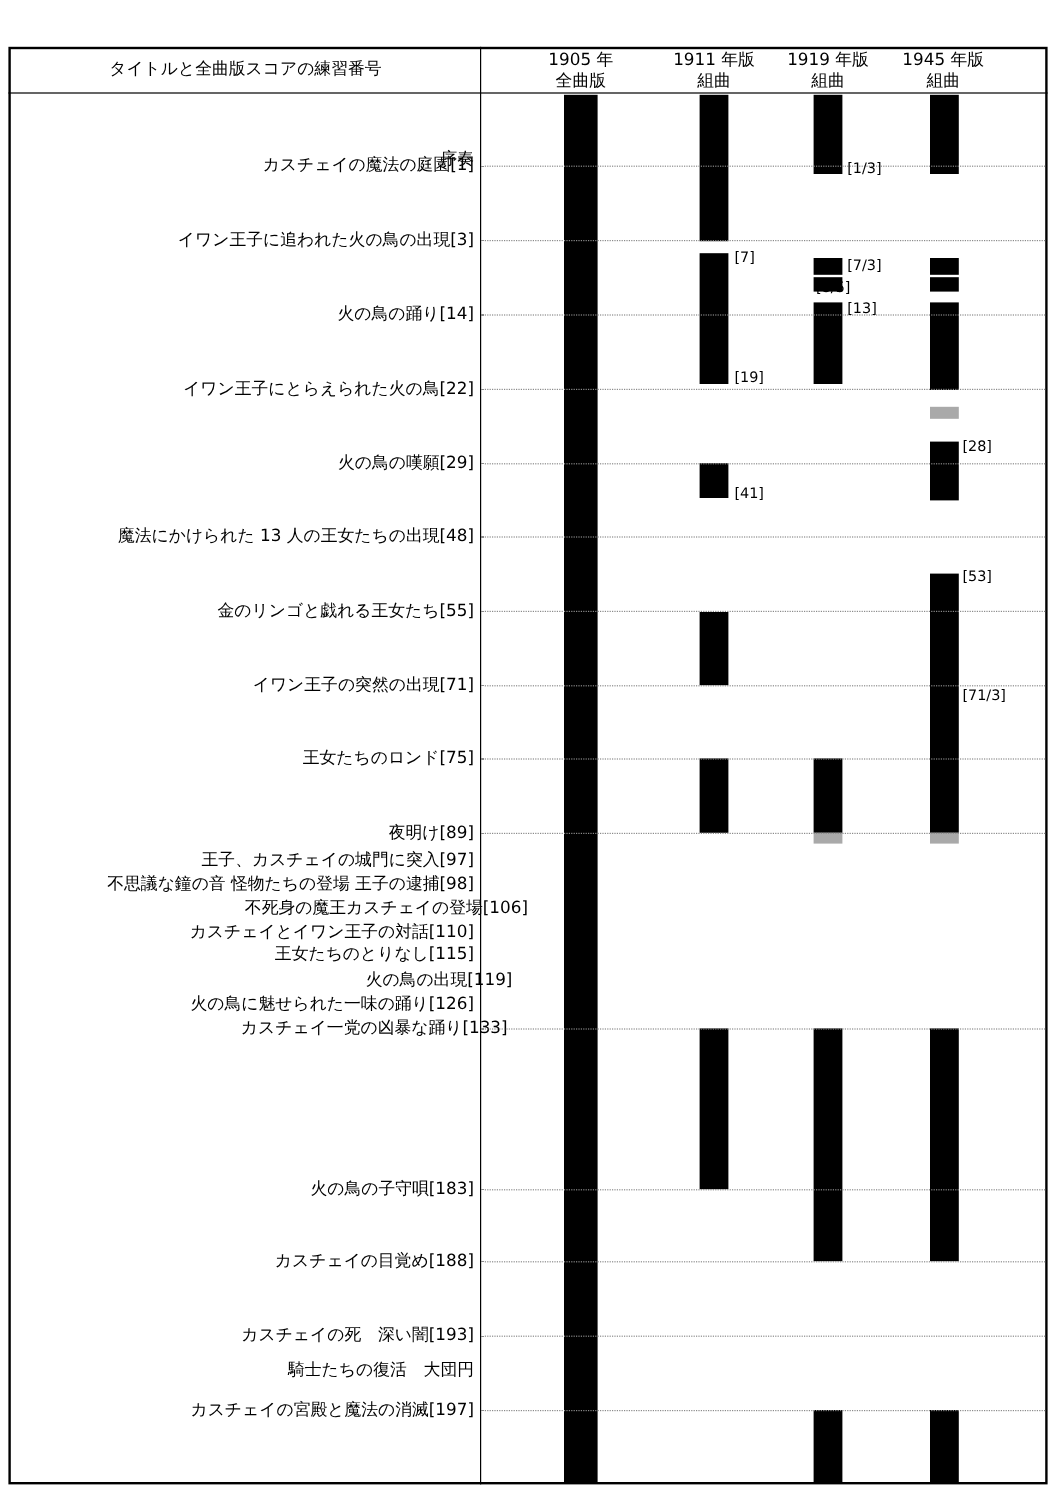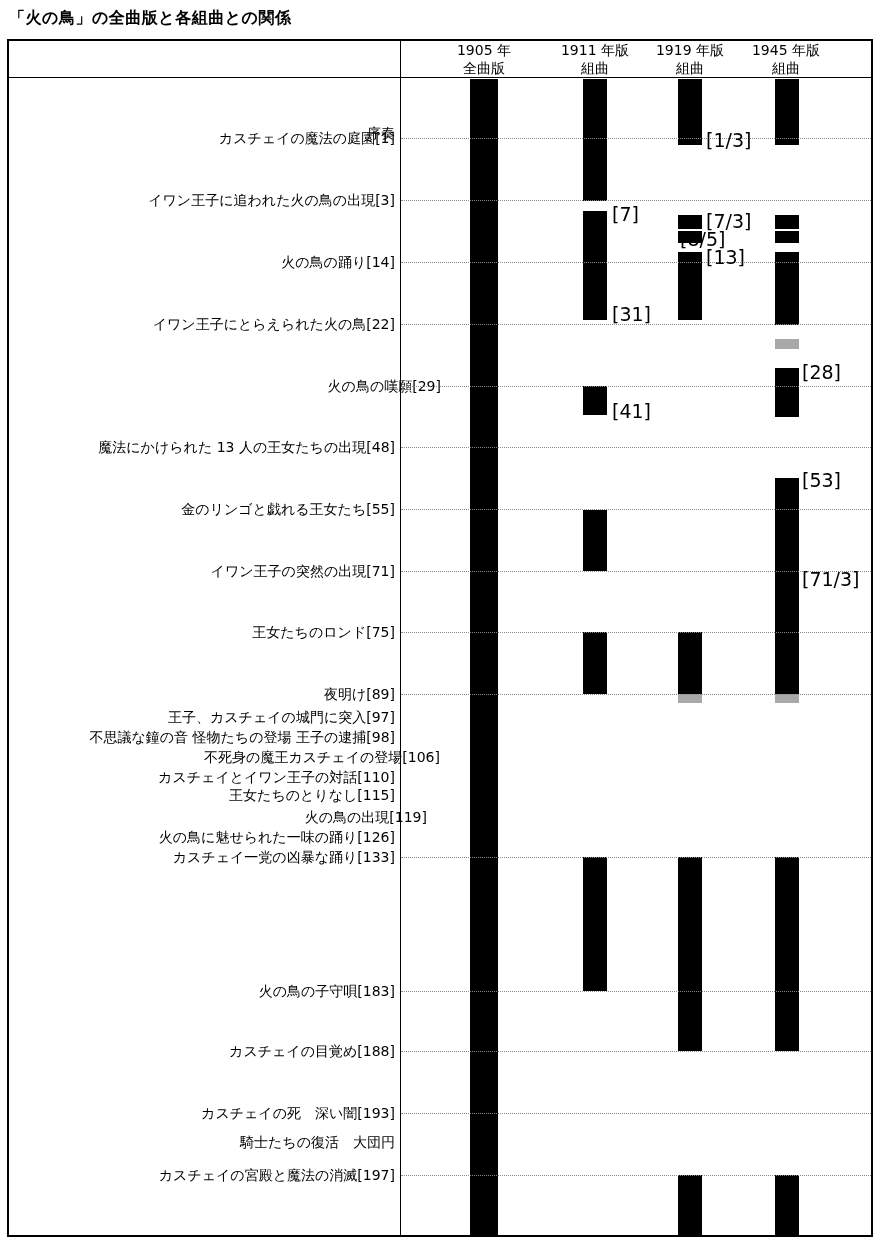--- a/index.html
+++ b/index.html
@@ -34,31 +34,31 @@
     text-align:right;white-space:nowrap;z-index:1;
   }
   .dotted-line{
     position:absolute;left:401px;width:470px;height:0;
     border-top:1px dotted #8a8a8a;z-index:3;
   }
   .bar{
     position:absolute;z-index:2;
   }
   .bar-annotation{
-    position:absolute;height:18px;line-height:18px;font-size:19px;
+    position:absolute;height:18px;line-height:18px;font-size:12px;
     white-space:nowrap;z-index:4;
   }
 </style>
 </head>
 <body>
 
 <div class="canvas">
-  <div class="page-title">「火の鳥」の全曲版と各組曲との関係</div>
 
   <div class="table-border"></div>
+  <div class="row-header">タイトルと全曲版スコアの練習番号</div>
   <div class="header-bottom-line"></div>
   <div class="v-divider"></div>
 
   <div id="chart-layer">
       <div class="col-header" style="left: 414px;">1905 年
 全曲版</div>
       <div class="col-header" style="left: 525px;">1911 年版
 組曲</div>
       <div class="col-header" style="left: 620px;">1919 年版
 組曲</div>
@@ -66,40 +66,40 @@
 組曲</div>
       <div class="row-label" style="top: 85px; left: 10px; width: 385px; margin-top: 38px;">序奏</div>
       <div class="row-label" style="top: 128px; left: 10px; width: 385px;">カスチェイの魔法の庭園[1]</div>
       <div class="dotted-line" style="top: 138px;"></div>
       <div class="row-label" style="top: 190px; left: 10px; width: 385px;">イワン王子に追われた火の鳥の出現[3]</div>
       <div class="dotted-line" style="top: 200px;"></div>
       <div class="row-label" style="top: 252px; left: 10px; width: 385px;">火の鳥の踊り[14]</div>
       <div class="dotted-line" style="top: 262px;"></div>
       <div class="row-label" style="top: 314px; left: 10px; width: 385px;">イワン王子にとらえられた火の鳥[22]</div>
       <div class="dotted-line" style="top: 324px;"></div>
-      <div class="row-label" style="top: 376px; left: 10px; width: 385px; margin-left: 46px;">火の鳥の嘆願[29]</div>
+      <div class="row-label" style="top: 376px; left: 10px; width: 385px;">火の鳥の嘆願[29]</div>
       <div class="dotted-line" style="top: 386px;"></div>
       <div class="row-label" style="top: 437px; left: 10px; width: 385px;">魔法にかけられた 13 人の王女たちの出現[48]</div>
       <div class="dotted-line" style="top: 447px;"></div>
       <div class="row-label" style="top: 499px; left: 10px; width: 385px;">金のリンゴと戯れる王女たち[55]</div>
       <div class="dotted-line" style="top: 509px;"></div>
       <div class="row-label" style="top: 561px; left: 10px; width: 385px;">イワン王子の突然の出現[71]</div>
       <div class="dotted-line" style="top: 571px;"></div>
       <div class="row-label" style="top: 622px; left: 10px; width: 385px;">王女たちのロンド[75]</div>
       <div class="dotted-line" style="top: 632px;"></div>
       <div class="row-label" style="top: 684px; left: 10px; width: 385px;">夜明け[89]</div>
       <div class="dotted-line" style="top: 694px;"></div>
       <div class="row-label" style="top: 707px; left: 10px; width: 385px;">王子、カスチェイの城門に突入[97]</div>
       <div class="row-label" style="top: 727px; left: 10px; width: 385px;">不思議な鐘の音 怪物たちの登場 王子の逮捕[98]</div>
       <div class="row-label" style="top: 747px; left: 10px; width: 385px; margin-left: 45px;">不死身の魔王カスチェイの登場[106]</div>
       <div class="row-label" style="top: 767px; left: 10px; width: 385px;">カスチェイとイワン王子の対話[110]</div>
       <div class="row-label" style="top: 785px; left: 10px; width: 385px;">王女たちのとりなし[115]</div>
       <div class="row-label" style="top: 807px; left: 10px; width: 385px; padding-left: 32px;">火の鳥の出現[119]</div>
       <div class="row-label" style="top: 827px; left: 10px; width: 385px;">火の鳥に魅せられた一味の踊り[126]</div>
-      <div class="row-label" style="top: 847px; left: 10px; width: 385px;">カスチェイ一党の凶暴な踊り[133]</div>
+      <div class="row-label" style="top: 847px; left: 10px; width: 385px; padding-left: 28px;">カスチェイ一党の凶暴な踊り[133]</div>
       <div class="dotted-line" style="top: 857px;"></div>
       <div class="row-label" style="top: 981px; left: 10px; width: 385px;">火の鳥の子守唄[183]</div>
       <div class="dotted-line" style="top: 991px;"></div>
       <div class="row-label" style="top: 1041px; left: 10px; width: 385px;">カスチェイの目覚め[188]</div>
       <div class="dotted-line" style="top: 1051px;"></div>
       <div class="row-label" style="top: 1103px; left: 10px; width: 385px;">カスチェイの死　深い闇[193]</div>
       <div class="dotted-line" style="top: 1113px;"></div>
       <div class="row-label" style="top: 1165px; left: 10px; width: 385px;">カスチェイの宮殿と魔法の消滅[197]</div>
       <div class="dotted-line" style="top: 1175px;"></div>
       <div class="row-label" style="top: 1132px; left: 10px; width: 385px; text-align: right;">騎士たちの復活　大団円</div>
@@ -122,21 +122,21 @@
       <div class="bar" style="left: 775px; width: 24px; top: 215px; height: 14px; background: rgb(0, 0, 0);"></div>
       <div class="bar" style="left: 775px; width: 24px; top: 231px; height: 12px; background: rgb(0, 0, 0);"></div>
       <div class="bar" style="left: 775px; width: 24px; top: 252px; height: 73px; background: rgb(0, 0, 0);"></div>
       <div class="bar" style="left: 775px; width: 24px; top: 339px; height: 10px; background: rgb(169, 169, 169);"></div>
       <div class="bar" style="left: 775px; width: 24px; top: 368px; height: 49px; background: rgb(0, 0, 0);"></div>
       <div class="bar" style="left: 775px; width: 24px; top: 478px; height: 216px; background: rgb(0, 0, 0);"></div>
       <div class="bar" style="left: 775px; width: 24px; top: 694px; height: 9px; background: rgb(169, 169, 169);"></div>
       <div class="bar" style="left: 775px; width: 24px; top: 857px; height: 194px; background: rgb(0, 0, 0);"></div>
       <div class="bar" style="left: 775px; width: 24px; top: 1175px; height: 60px; background: rgb(0, 0, 0);"></div>
       <div class="bar-annotation" style="left: 612px; top: 205px;">[7]</div>
-      <div class="bar-annotation" style="left: 612px; top: 305px;">[31]</div>
+      <div class="bar-annotation" style="left: 612px; top: 305px;">[19]</div>
       <div class="bar-annotation" style="left: 612px; top: 402px;">[41]</div>
       <div class="bar-annotation" style="left: 706px; top: 131px;">[1/3]</div>
       <div class="bar-annotation" style="left: 706px; top: 212px;">[7/3]</div>
       <div class="bar-annotation" style="left: 680px; top: 230px;">[8/5]</div>
       <div class="bar-annotation" style="left: 706px; top: 248px;">[13]</div>
       <div class="bar-annotation" style="left: 802px; top: 363px;">[28]</div>
       <div class="bar-annotation" style="left: 802px; top: 471px;">[53]</div>
       <div class="bar-annotation" style="left: 802px; top: 570px;">[71/3]</div>
     </div>
 </div>

